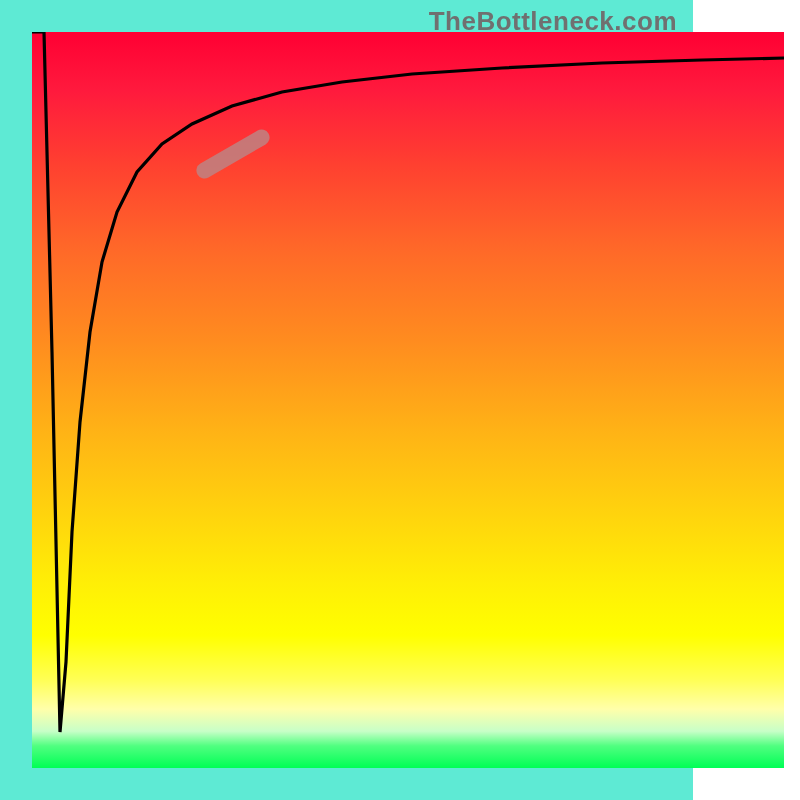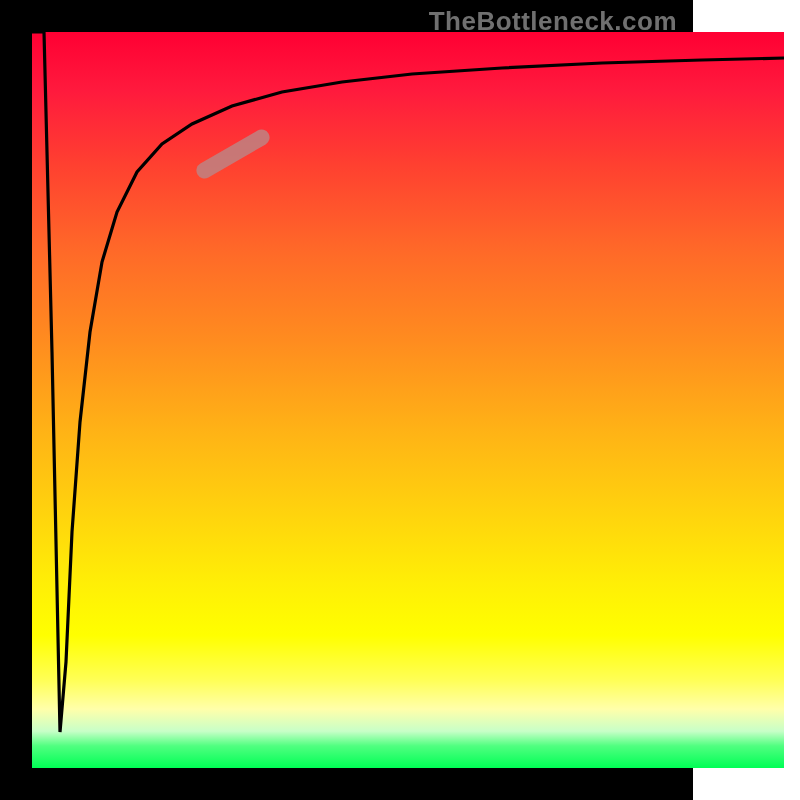--- a/index.html
+++ b/index.html
@@ -1,17 +1,17 @@
 <!DOCTYPE html>
 <html><head>
   <meta charset="utf-8">
   <style>
     * { margin: 0; padding: 0; box-sizing: border-box; }
     body { width: 800px; height: 800px; position: relative; font-family: Arial, sans-serif; }
-    .container { width: 693px; height: 800px; position: relative; background: #000000; }
+    .container { width: 693px; height: 800px; position: relative; background: #5eead4; }
     .plot-area { 
       position: absolute; 
       left: 32px; 
       top: 32px; 
       width: 752px; 
       height: 736px; 
       background: linear-gradient(to bottom, 
         #ff0033 0%, 
         #ff1a3d 8%, 
         #ff4030 18%, 

